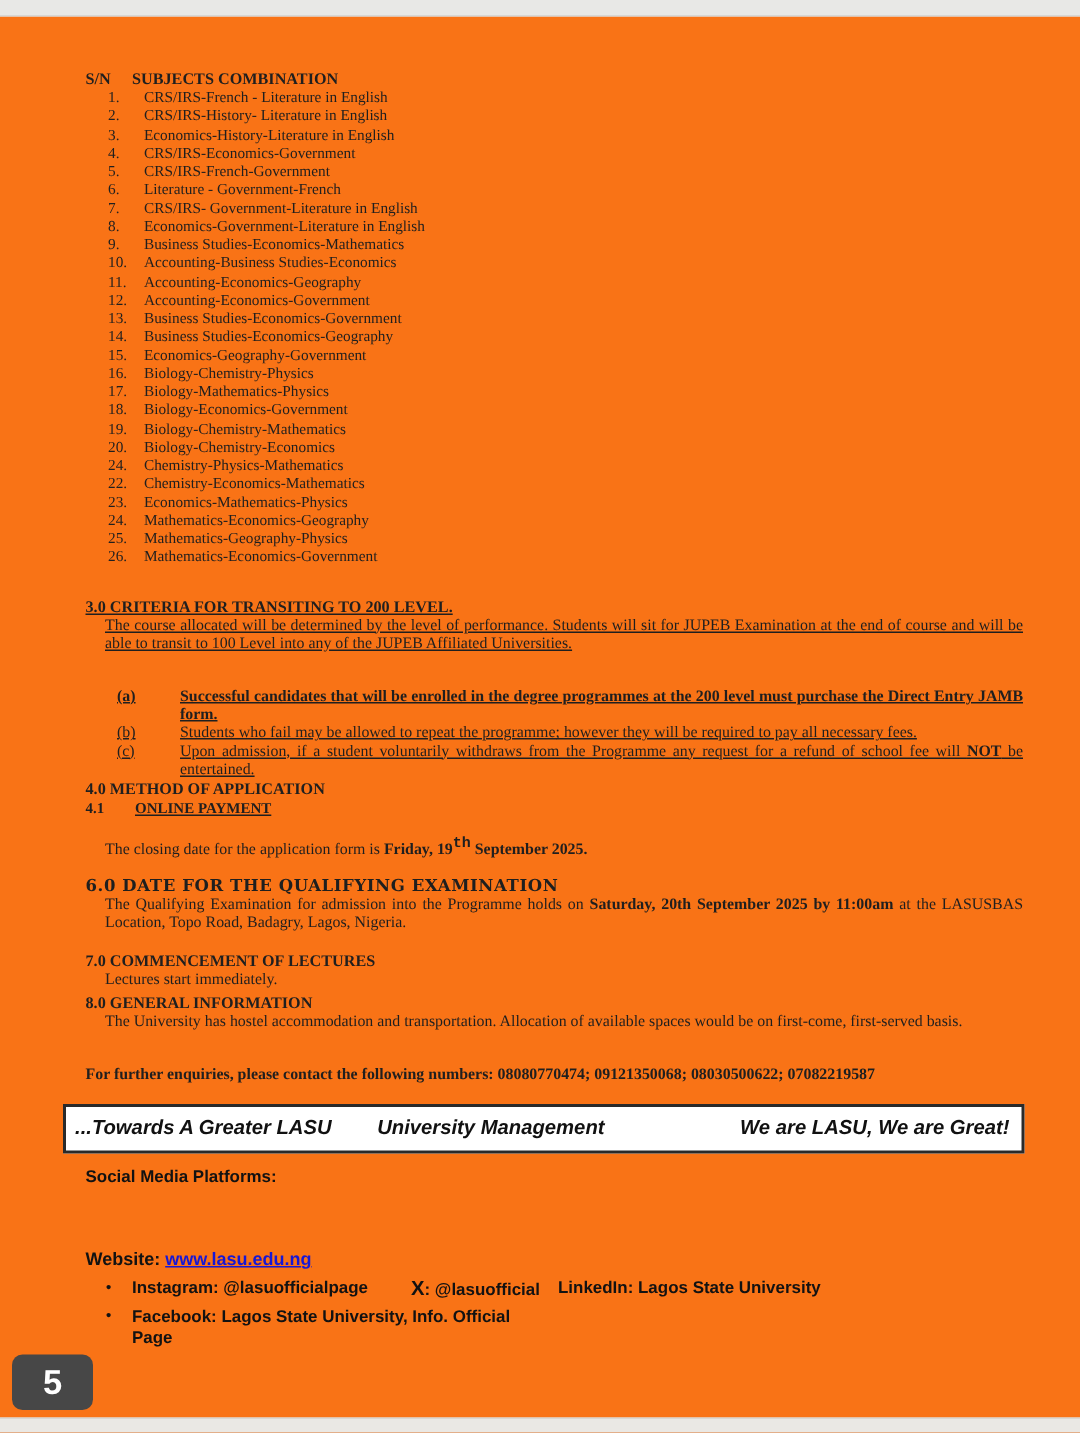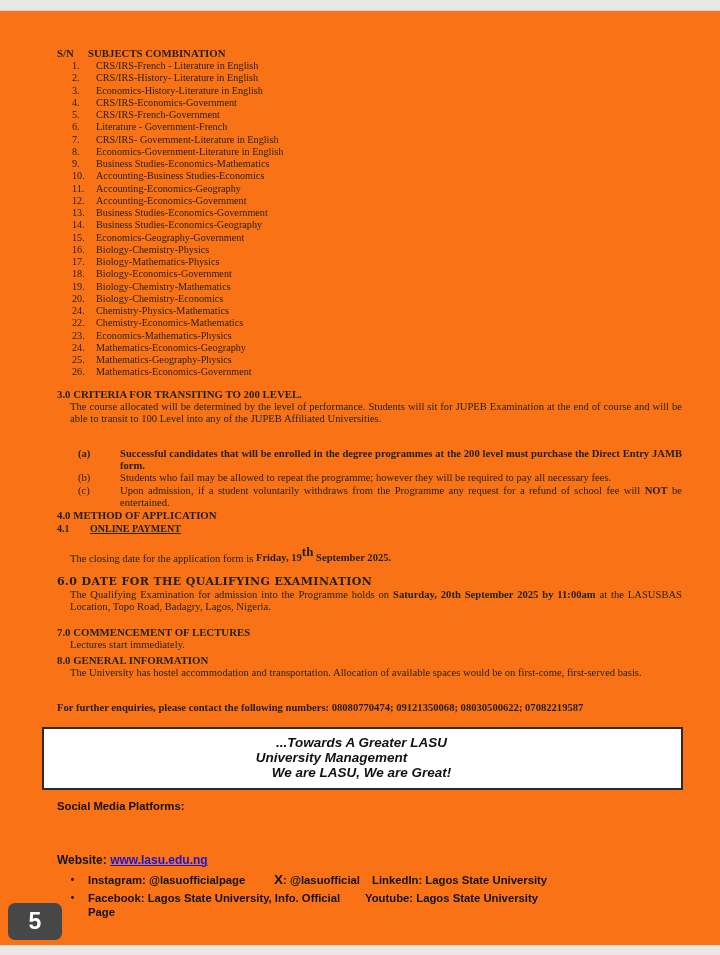--- a/index.html
+++ b/index.html
@@ -43,42 +43,41 @@
 
   .enquiries { margin-top:23px; font-weight:bold; font-size:10.6px; }
 
   .banner {
     margin-top:14px; margin-left:-15px; width:641px;
     border:2px solid #2a2a2a; padding:6px 8px 8px 6px;
     display:flex; justify-content:space-between; align-items:center;
     font-family:"Liberation Sans","DejaVu Sans",sans-serif;
     font-weight:bold; font-style:italic; font-size:13.5px; color:#111;
     background:#fff;
-    flex-direction:column;
   }
   .banner .mid { margin-right:60px; }
 
   .sans { font-family:"Liberation Sans","DejaVu Sans",sans-serif; font-weight:bold; color:#121212; }
   .website { margin-top:41px; font-size:12px; }
   .social-head { margin-top:10px; font-size:11.3px; }
   .soc-row { display:flex; margin-top:6px; font-size:11.3px; line-height:14px; }
   .soc-row .dot { width:31px; flex:none; text-align:center; font-size:10px; }
   .soc-row .c1a { width:186px; flex:none; }
   .soc-row .xwrap { width:98px; flex:none; }
   .soc-row .xbig { font-size:13.5px; }
   .soc-row .c1b { width:277px; flex:none; }
 
   .page-badge {
     position:absolute; left:8px; top:903px; width:54px; height:37px;
     background:#474747; border-radius:7px;
     display:flex; align-items:center; justify-content:center;
     color:#ffffff; font-family:"Liberation Sans","DejaVu Sans",sans-serif;
     font-size:23px; font-weight:bold;
   }
-  sup { font-size:13px; }
+  sup { font-size:10px;font-family:Liberation Mono, monospace; }
 </style>
 </head>
 <body>
 
 <div class="screen">
   <div class="strip-top"></div>
 
   <div class="content">
 
     <div>
@@ -213,21 +212,21 @@
             <span>Mathematics-Geography-Physics</span>
           </div>
 
           <div class="subj-row">
             <span class="num">26.</span>
             <span>Mathematics-Economics-Government</span>
           </div>
         </div>
     </div>
 
-    <div style="margin-top:9px;">
+    <div style="margin-top:20px;text-decoration:underline;">
       <div class="h">3.0 CRITERIA FOR TRANSITING TO 200 LEVEL.</div>
       <div class="para">The course allocated will be determined by the level of performance. Students will sit for JUPEB Examination at the end of course and will be able to transit to 100 Level into any of the JUPEB Affiliated Universities.</div>
       <div class="points">
         <div class="point bold">
           <span class="plabel">(a)</span>
           <span class="ptext">Successful candidates that will be enrolled in the degree programmes at the 200 level must purchase the Direct Entry JAMB form.</span>
         </div>
         <div class="point">
           <span class="plabel">(b)</span>
           <span class="ptext">Students who fail may be allowed to repeat the programme; however they will be required to pay all necessary fees.</span>
@@ -280,21 +279,20 @@
 
     <div class="sans soc-row">
       <span class="dot">•</span>
       <span class="c1a">Instagram: @lasuofficialpage</span>
       <span class="xwrap"><span class="xbig">X</span><span>: @lasuofficial</span></span>
       <span>LinkedIn: Lagos State University</span>
     </div>
     <div class="sans soc-row" style="margin-top:4px;">
       <span class="dot">•</span>
       <span class="c1b">Facebook: Lagos State University, Info. Official Page</span>
-      <span>Youtube: Lagos State University</span>
     </div>
 
   </div>
 
   <div class="page-badge">
     <span>5</span>
   </div>
 
   <div class="strip-bottom"></div>
 </div>

